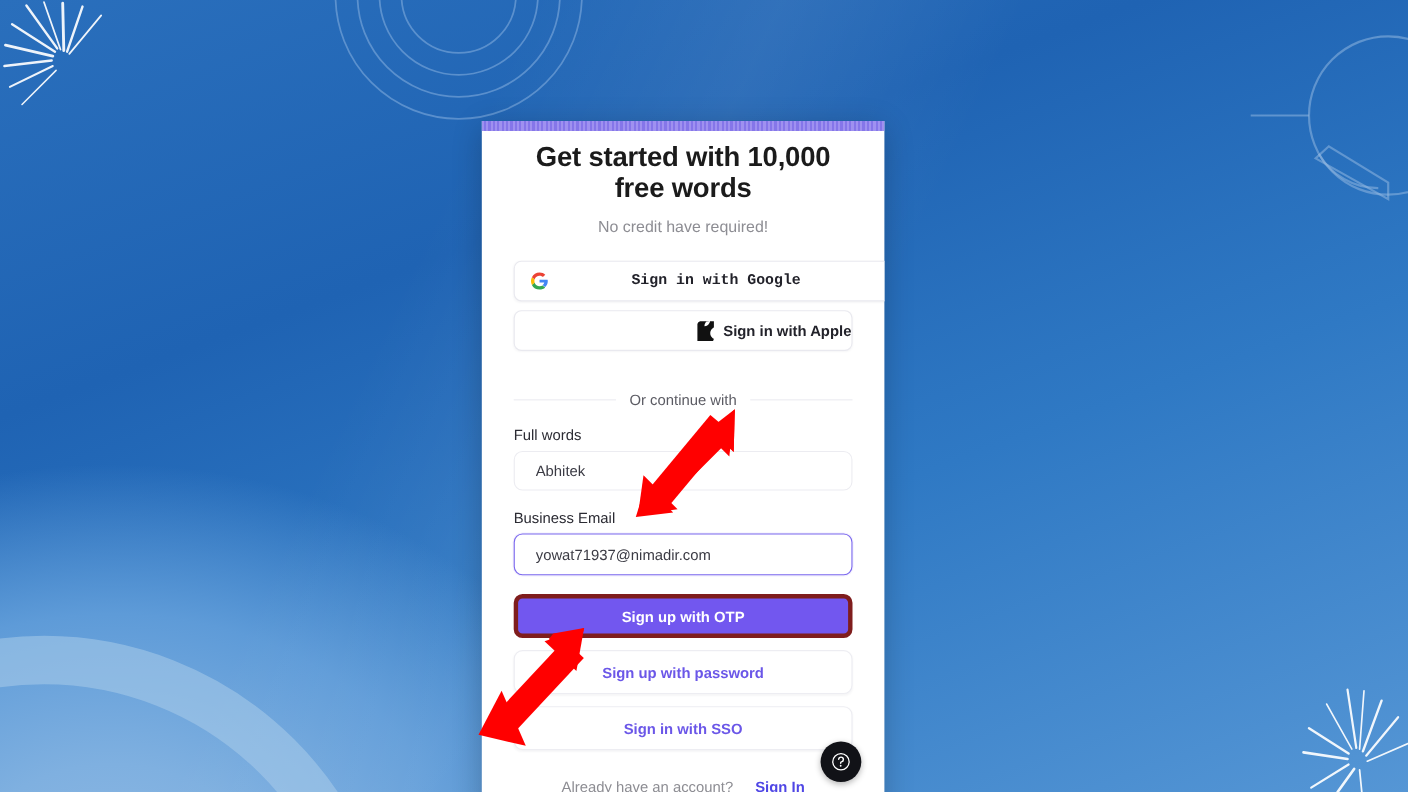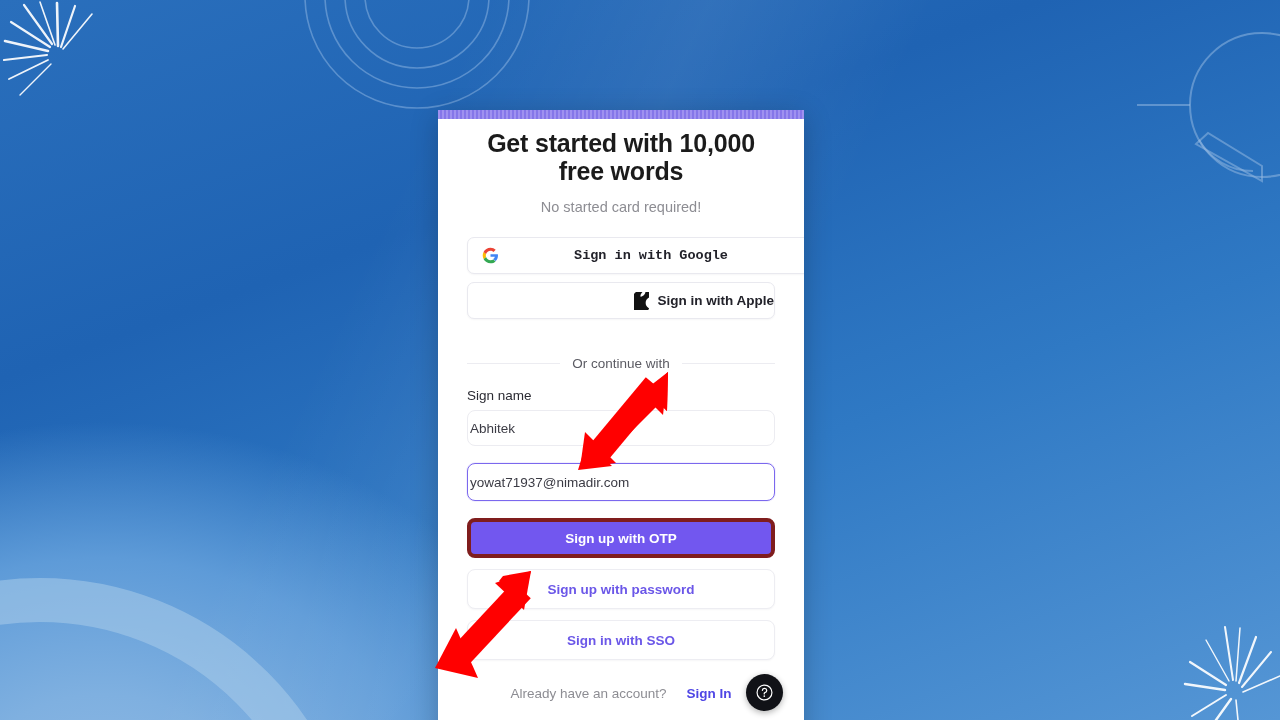--- a/index.html
+++ b/index.html
@@ -138,21 +138,21 @@
     font-size: 13.5px;
     color: #2b2b33;
     margin-bottom: 7px;
   }
   .field-input {
     width: 100%;
     height: 36px;
     box-sizing: border-box;
     border: 1px solid #ececf1;
     border-radius: 8px;
-    padding: 0 2px;
+    padding: 0 19px;
     font-size: 13.5px;
     font-family: "Liberation Sans", sans-serif;
     color: #3b3b44;
     background: #fff;
     outline: none;
   }
   .field-input::placeholder { color: #a9a9b2; }
   .field-input.focused {
     border: 1.5px solid #7b68ee;
     height: 38px;
@@ -290,21 +290,21 @@
   </svg>
 
   <div class="card">
 
     <div class="card-topbar"></div>
 
     <div class="card-inner">
 
       <h1 class="headline">Get started with 10,000 free words</h1>
 
-      <p class="subline">No started card required!</p>
+      <p class="subline">No credit have required!</p>
 
       <div class="oauth-wrap">
 
         <div class="oauth-btn oauth-google">
           <span class="brand-icon">
             <svg width="17" height="17" viewBox="0 0 48 48">
               <path fill="#4285F4" d="M45.1 24.5c0-1.6-.1-2.7-.4-3.9H24v7.1h12.1c-.2 1.8-1.6 4.6-4.5 6.4l-.04.3 6.5 5 .45.04c4.1-3.8 6.6-9.4 6.6-15z"></path>
               <path fill="#34A853" d="M24 46c5.9 0 10.9-1.9 14.5-5.3l-6.9-5.4c-1.8 1.3-4.3 2.2-7.6 2.2-5.8 0-10.7-3.8-12.5-9.1l-.3.02-6.8 5.2-.1.3C7.9 41 15.4 46 24 46z"></path>
               <path fill="#FBBC05" d="M11.5 28.4c-.5-1.4-.7-2.9-.7-4.4s.3-3 .7-4.4l-.01-.3-6.9-5.3-.2.1A22 22 0 0 0 2 24c0 3.6.9 6.9 2.4 9.9l7.1-5.5z"></path>
               <path fill="#EB4335" d="M24 10.5c4.1 0 6.9 1.8 8.5 3.3l6.2-6C34.9 4.3 29.9 2 24 2 15.4 2 7.9 7 4.4 14.1l7.1 5.5C13.3 14.3 18.2 10.5 24 10.5z"></path>
@@ -323,25 +323,26 @@
         </div>
       </div>
 
       <div class="divider">
         <span class="rule"></span>
         <span class="dtext">Or continue with</span>
         <span class="rule"></span>
       </div>
 
       <div class="field">
-        <div class="field-label">Sign name</div>
+        <div class="field-label">Full words</div>
         <input class="field-input" type="text" value="Abhitek" placeholder="Full name" style="">
       </div>
 
       <div class="field">
+        <div class="field-label">Business Email</div>
         <input class="field-input focused" type="text" value="yowat71937@nimadir.com" placeholder="Business Email" style="">
       </div>
 
       <div class="actions">
         <div class="btn btn-primary">
           <span>Sign up with OTP</span>
         </div>
         <div class="btn btn-ghost">
           <span>Sign up with password</span>
         </div>

